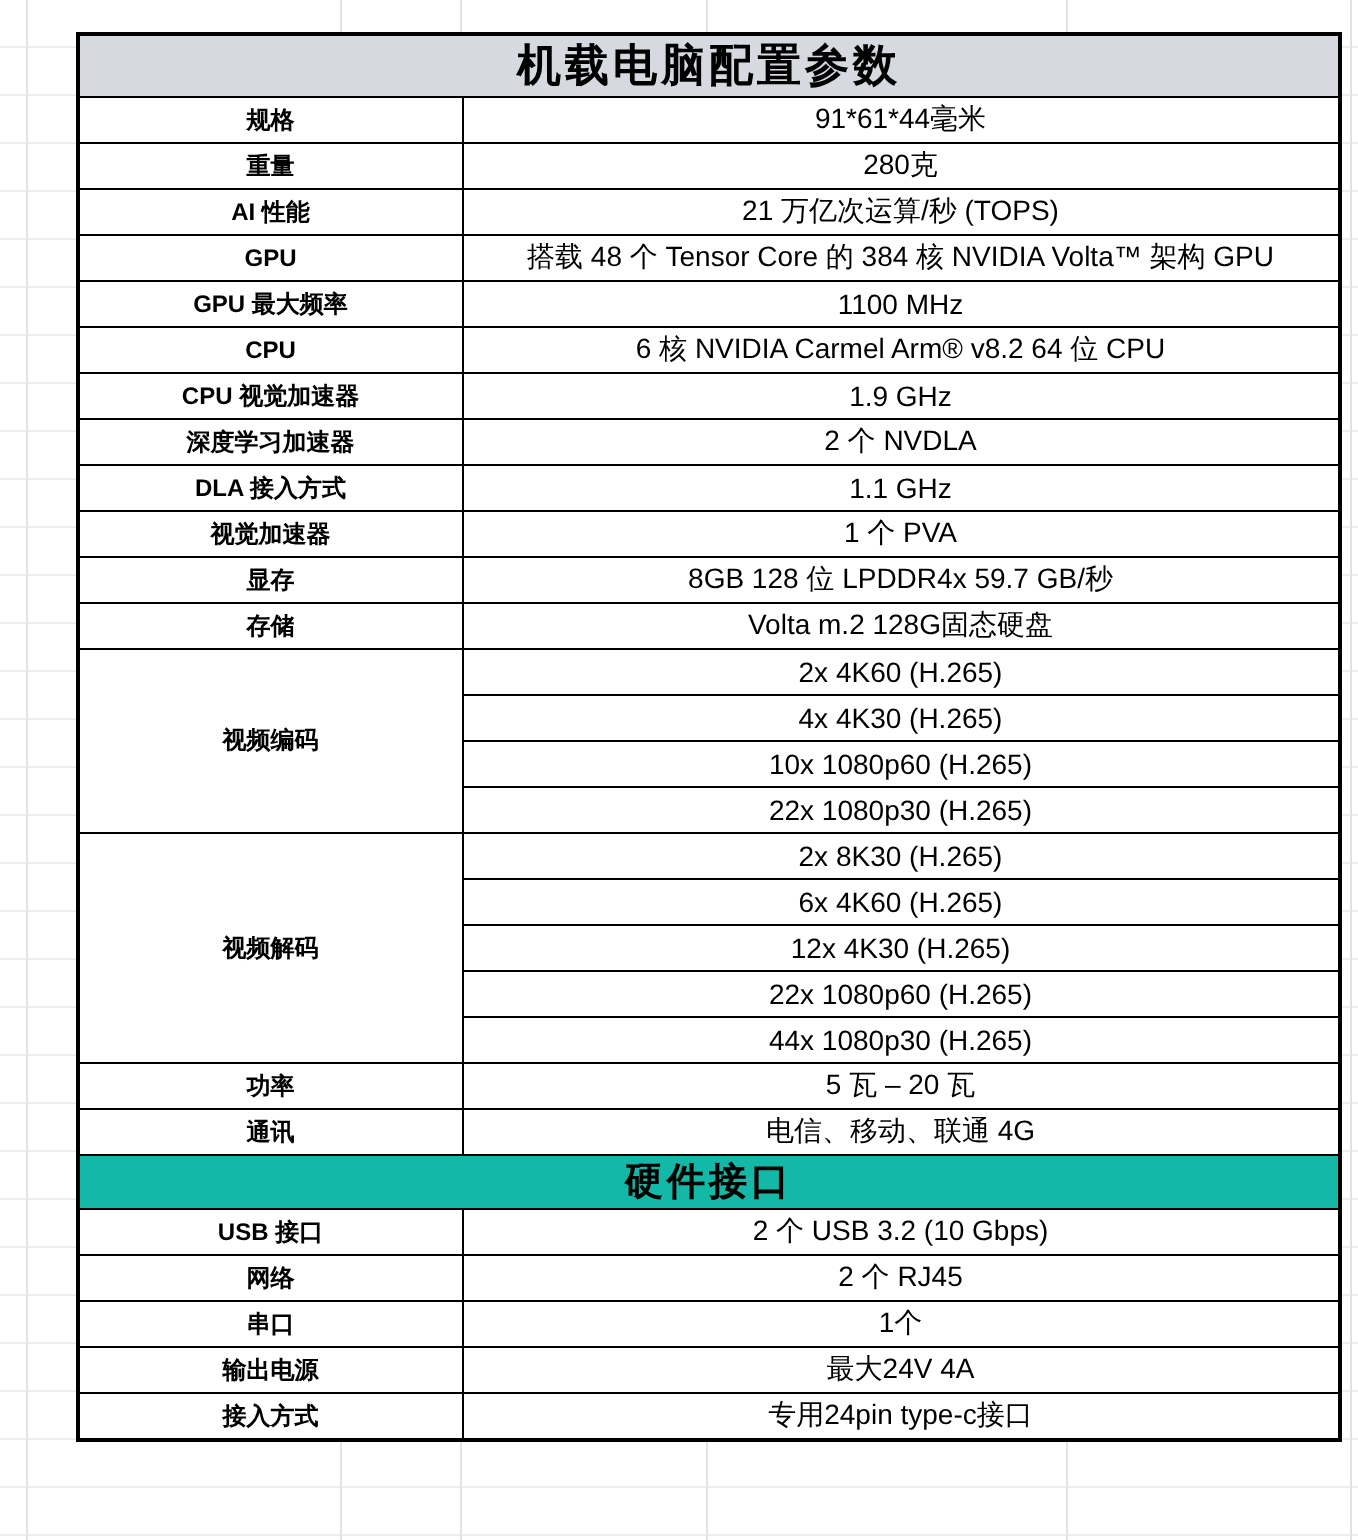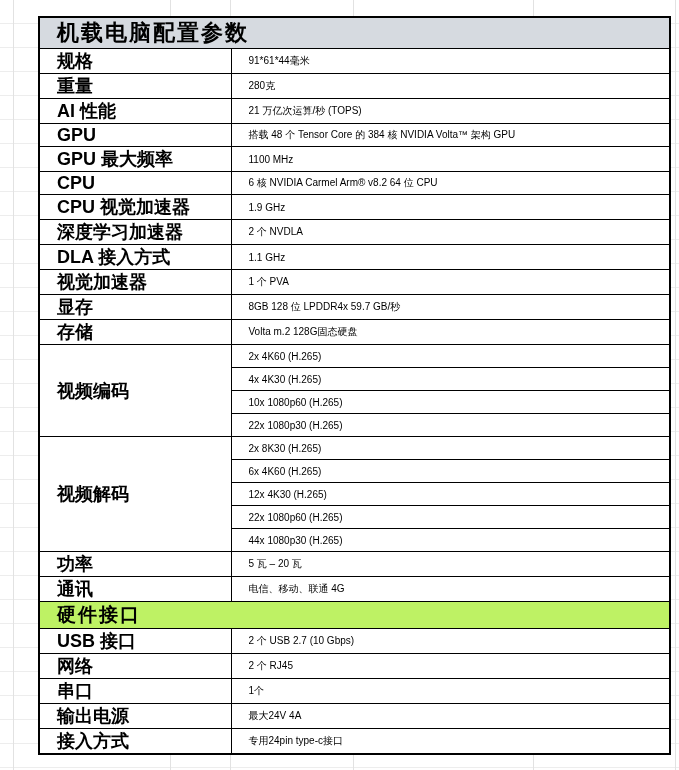--- a/index.html
+++ b/index.html
@@ -41,50 +41,50 @@
     top: 16px;
     width: 631px;
     border-collapse: collapse;
     table-layout: fixed;
     background: #ffffff;
     border: 2px solid #000000;
     font-size: 14px;
   }
   .spec-table td, .spec-table th {
     border: 1px solid #000000;
-    text-align: left;
+    text-align: center;
     vertical-align: middle;
-    padding: 0 17px;
+    padding: 0 0;
     height: 22px;
     overflow: hidden;
     white-space: nowrap;
   }
   .title-cell {
     height: 39px;
     background: #d6dae0;
     font-family: "Liberation Serif", serif;
     font-size: 22px;
     font-weight: bold;
     letter-spacing: 2px;
   }
   .section-cell {
     height: 26px;
-    background: #bef264;
+    background: #14b8a6;
     font-family: "Liberation Serif", serif;
     font-size: 19px;
     font-weight: bold;
     letter-spacing: 2px;
   }
   .label-cell {
     font-weight: bold;
-    font-size: 18px;
+    font-size: 12px;
   }
   .value-cell {
     font-weight: normal;
-    font-size: 10px;
+    font-size: 14px;
   }
 </style>
 </head>
 <body>
 
 <div class="gridline-v gv-1"></div>
 <div class="gridline-v gv-2"></div>
 <div class="gridline-v gv-3"></div>
 <div class="gridline-v gv-4"></div>
 <div class="gridline-v gv-5"></div>
@@ -188,21 +188,21 @@
       <td class="label-cell">通讯</td>
       <td class="value-cell">电信、移动、联通 4G</td>
     </tr>
 
     <tr>
       <td class="section-cell" colspan="2">硬件接口</td>
     </tr>
 
     <tr>
       <td class="label-cell">USB 接口</td>
-      <td class="value-cell">2 个 USB 2.7 (10 Gbps)</td>
+      <td class="value-cell">2 个 USB 3.2 (10 Gbps)</td>
     </tr>
     <tr>
       <td class="label-cell">网络</td>
       <td class="value-cell">2 个 RJ45</td>
     </tr>
     <tr>
       <td class="label-cell">串口</td>
       <td class="value-cell">1个</td>
     </tr>
     <tr>

